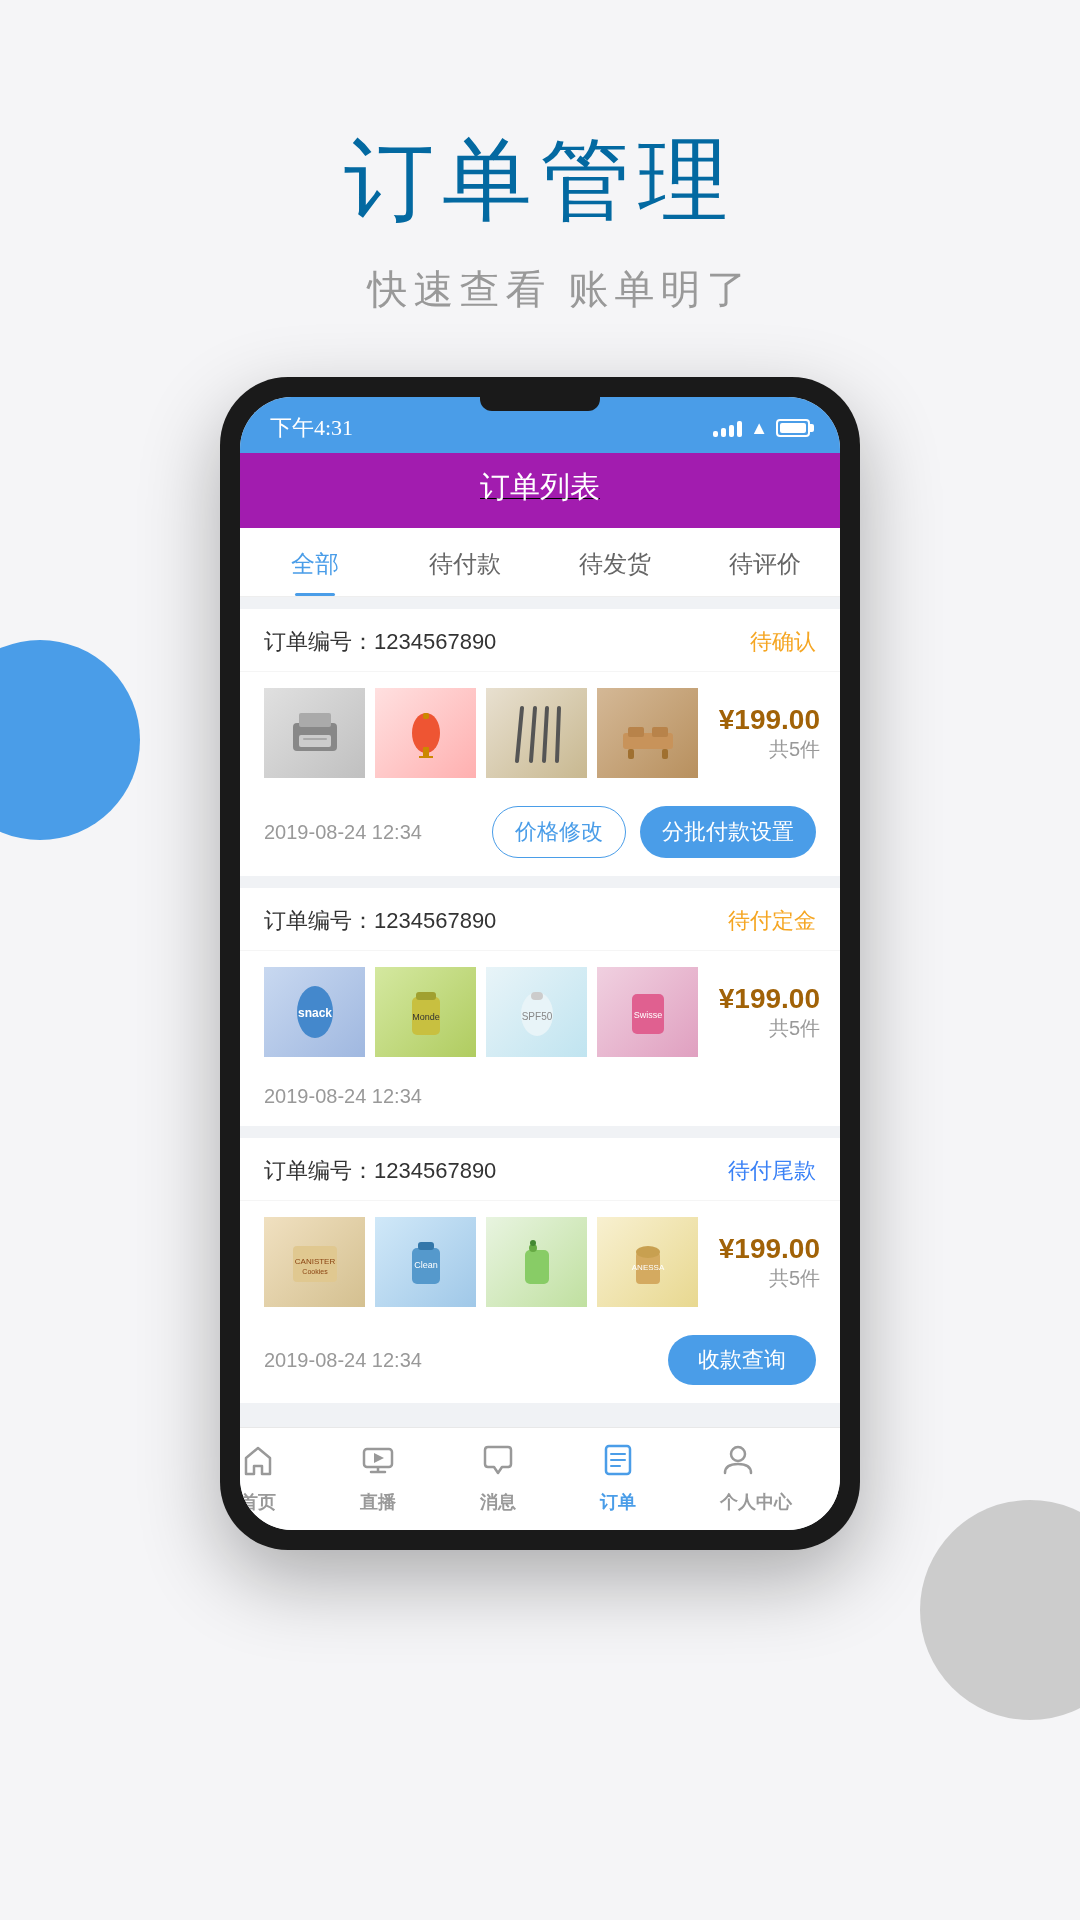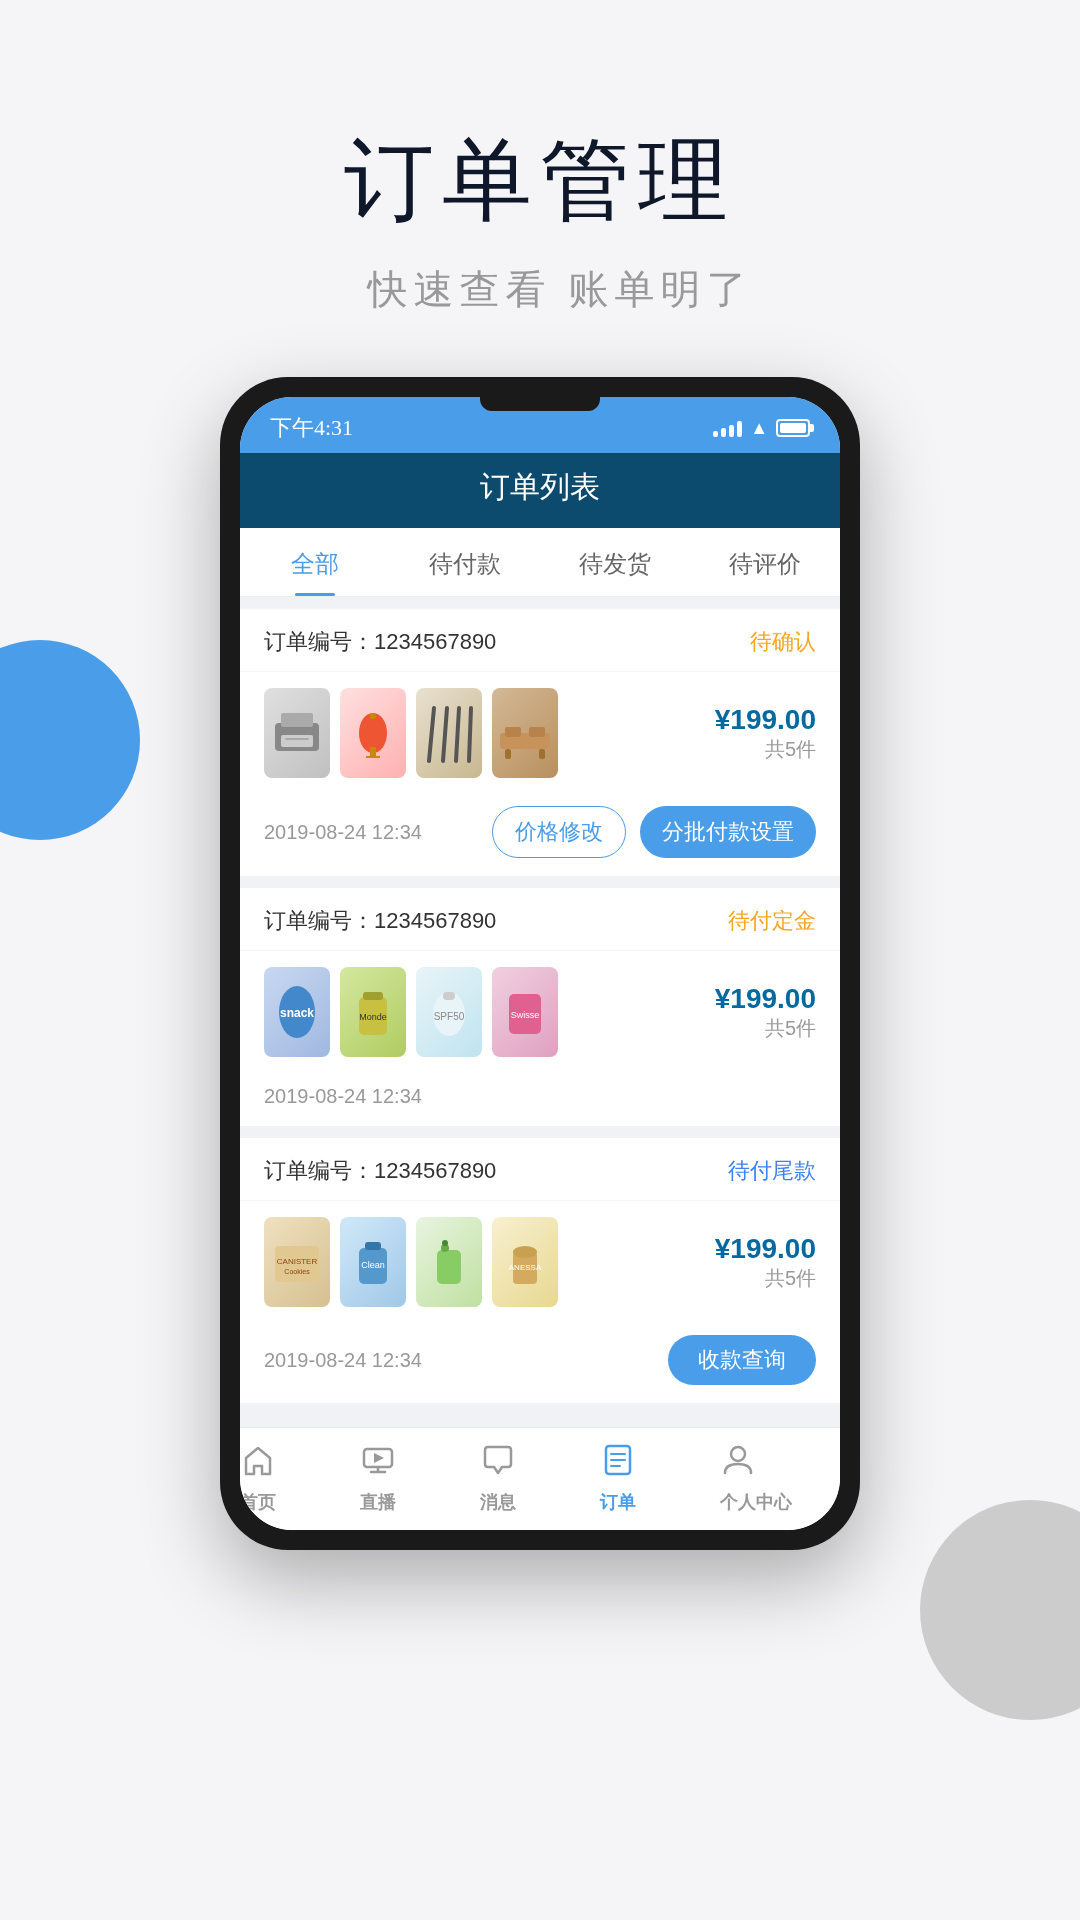--- a/index.html
+++ b/index.html
@@ -14,21 +14,21 @@
     }
 
     
     .hero {
       text-align: center;
       padding: 120px 0 60px;
     }
     .hero-title {
       font-size: 90px;
       font-weight: 500;
-      color: #0f172a;
+      color: #0369a1;
       letter-spacing: 8px;
     }
     .hero-subtitle {
       font-size: 40px;
       color: #999;
       margin-top: 20px;
       letter-spacing: 6px;
       margin-left: 40px;
     }
 
@@ -144,23 +144,24 @@
     }
     .battery-fill {
       width: 100%;
       height: 100%;
       background: white;
       border-radius: 2px;
     }
 
     
     .app-header {
-      background: #0c4a6e;
+      background: #a21caf;
       text-align: center;
       padding: 14px 0 20px;
+      text-decoration: underline;
     }
     .app-header-title {
       color: white;
       font-size: 30px;
       font-weight: 500;
     }
 
     
     .tabs-bar {
       background: white;
@@ -225,37 +226,37 @@
       align-items: center;
       padding: 16px 24px;
       gap: 12px;
     }
     .product-imgs {
       display: flex;
       gap: 10px;
       flex: 1;
     }
     .product-thumb {
-      width: 66px;
+      width: 101px;
       height: 90px;
-      border-radius: 8px;
+      border-radius: 0;
       background: #f5f5f5;
       display: flex;
       align-items: center;
       justify-content: center;
       overflow: hidden;
     }
     .order-price-area {
       text-align: right;
       min-width: 110px;
     }
     .order-price {
       font-size: 28px;
       font-weight: 600;
-      color: #0369a1;
+      color: #a16207;
     }
     .order-count {
       font-size: 20px;
       color: #999;
     }
 
     
     .order-footer {
       display: flex;
       justify-content: space-between;

